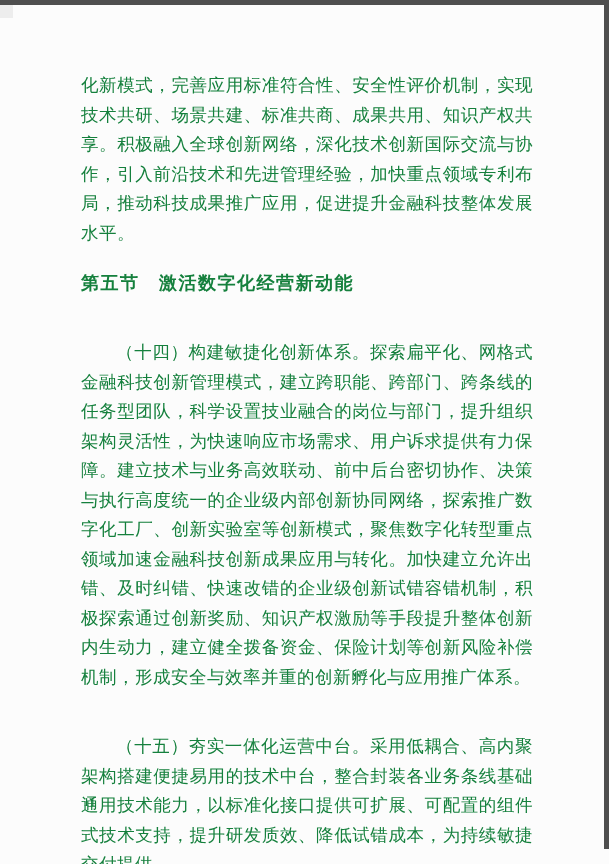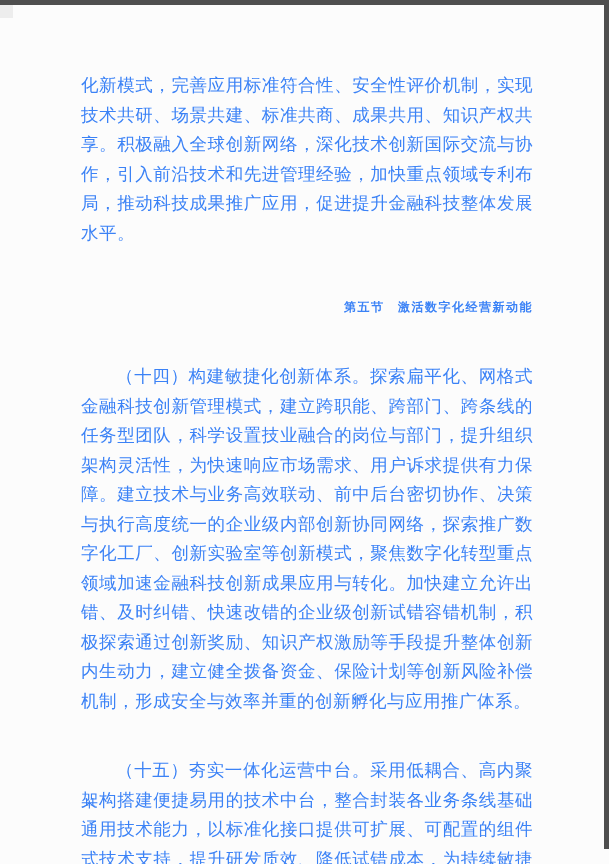--- a/index.html
+++ b/index.html
@@ -43,38 +43,38 @@
     line-height: 29.5px;
     text-align: justify;
     letter-spacing: 0.5px;
     word-break: break-all;
   }
   .para.indent {
     text-indent: 2em;
     margin-top: 40px;
   }
   .heading {
-    margin: 44px 0 27px 0;
-    font-size: 12px;
+    margin: 20px 0 27px 0;
+    font-size: 18px;
     line-height: 30px;
     font-weight: bold;
-    text-align: right;
+    text-align: left;
     letter-spacing: 1.5px;
   }
   .page-number {
     position: absolute;
     left: 83px;
     top: 794px;
     font-size: 13.5px;
   }
 </style>
 </head>
 <body>
 
-<div class="page" style="background: rgb(252, 252, 252); color: #3b82f6;">
+<div class="page" style="background: rgb(252, 252, 252); color: #15803d;">
 
   <div class="scan-edge-top" style="background: rgb(79, 79, 79);"></div>
   <div class="scan-edge-right" style="background: rgb(79, 79, 79);"></div>
   <div class="scan-artifact"></div>
 
   <div class="content">
     <p class="para">化新模式，完善应用标准符合性、安全性评价机制，实现技术共研、场景共建、标准共商、成果共用、知识产权共享。积极融入全球创新网络，深化技术创新国际交流与协作，引入前沿技术和先进管理经验，加快重点领域专利布局，推动科技成果推广应用，促进提升金融科技整体发展水平。</p>
 
     <h2 class="heading">第五节　激活数字化经营新动能</h2>
 

